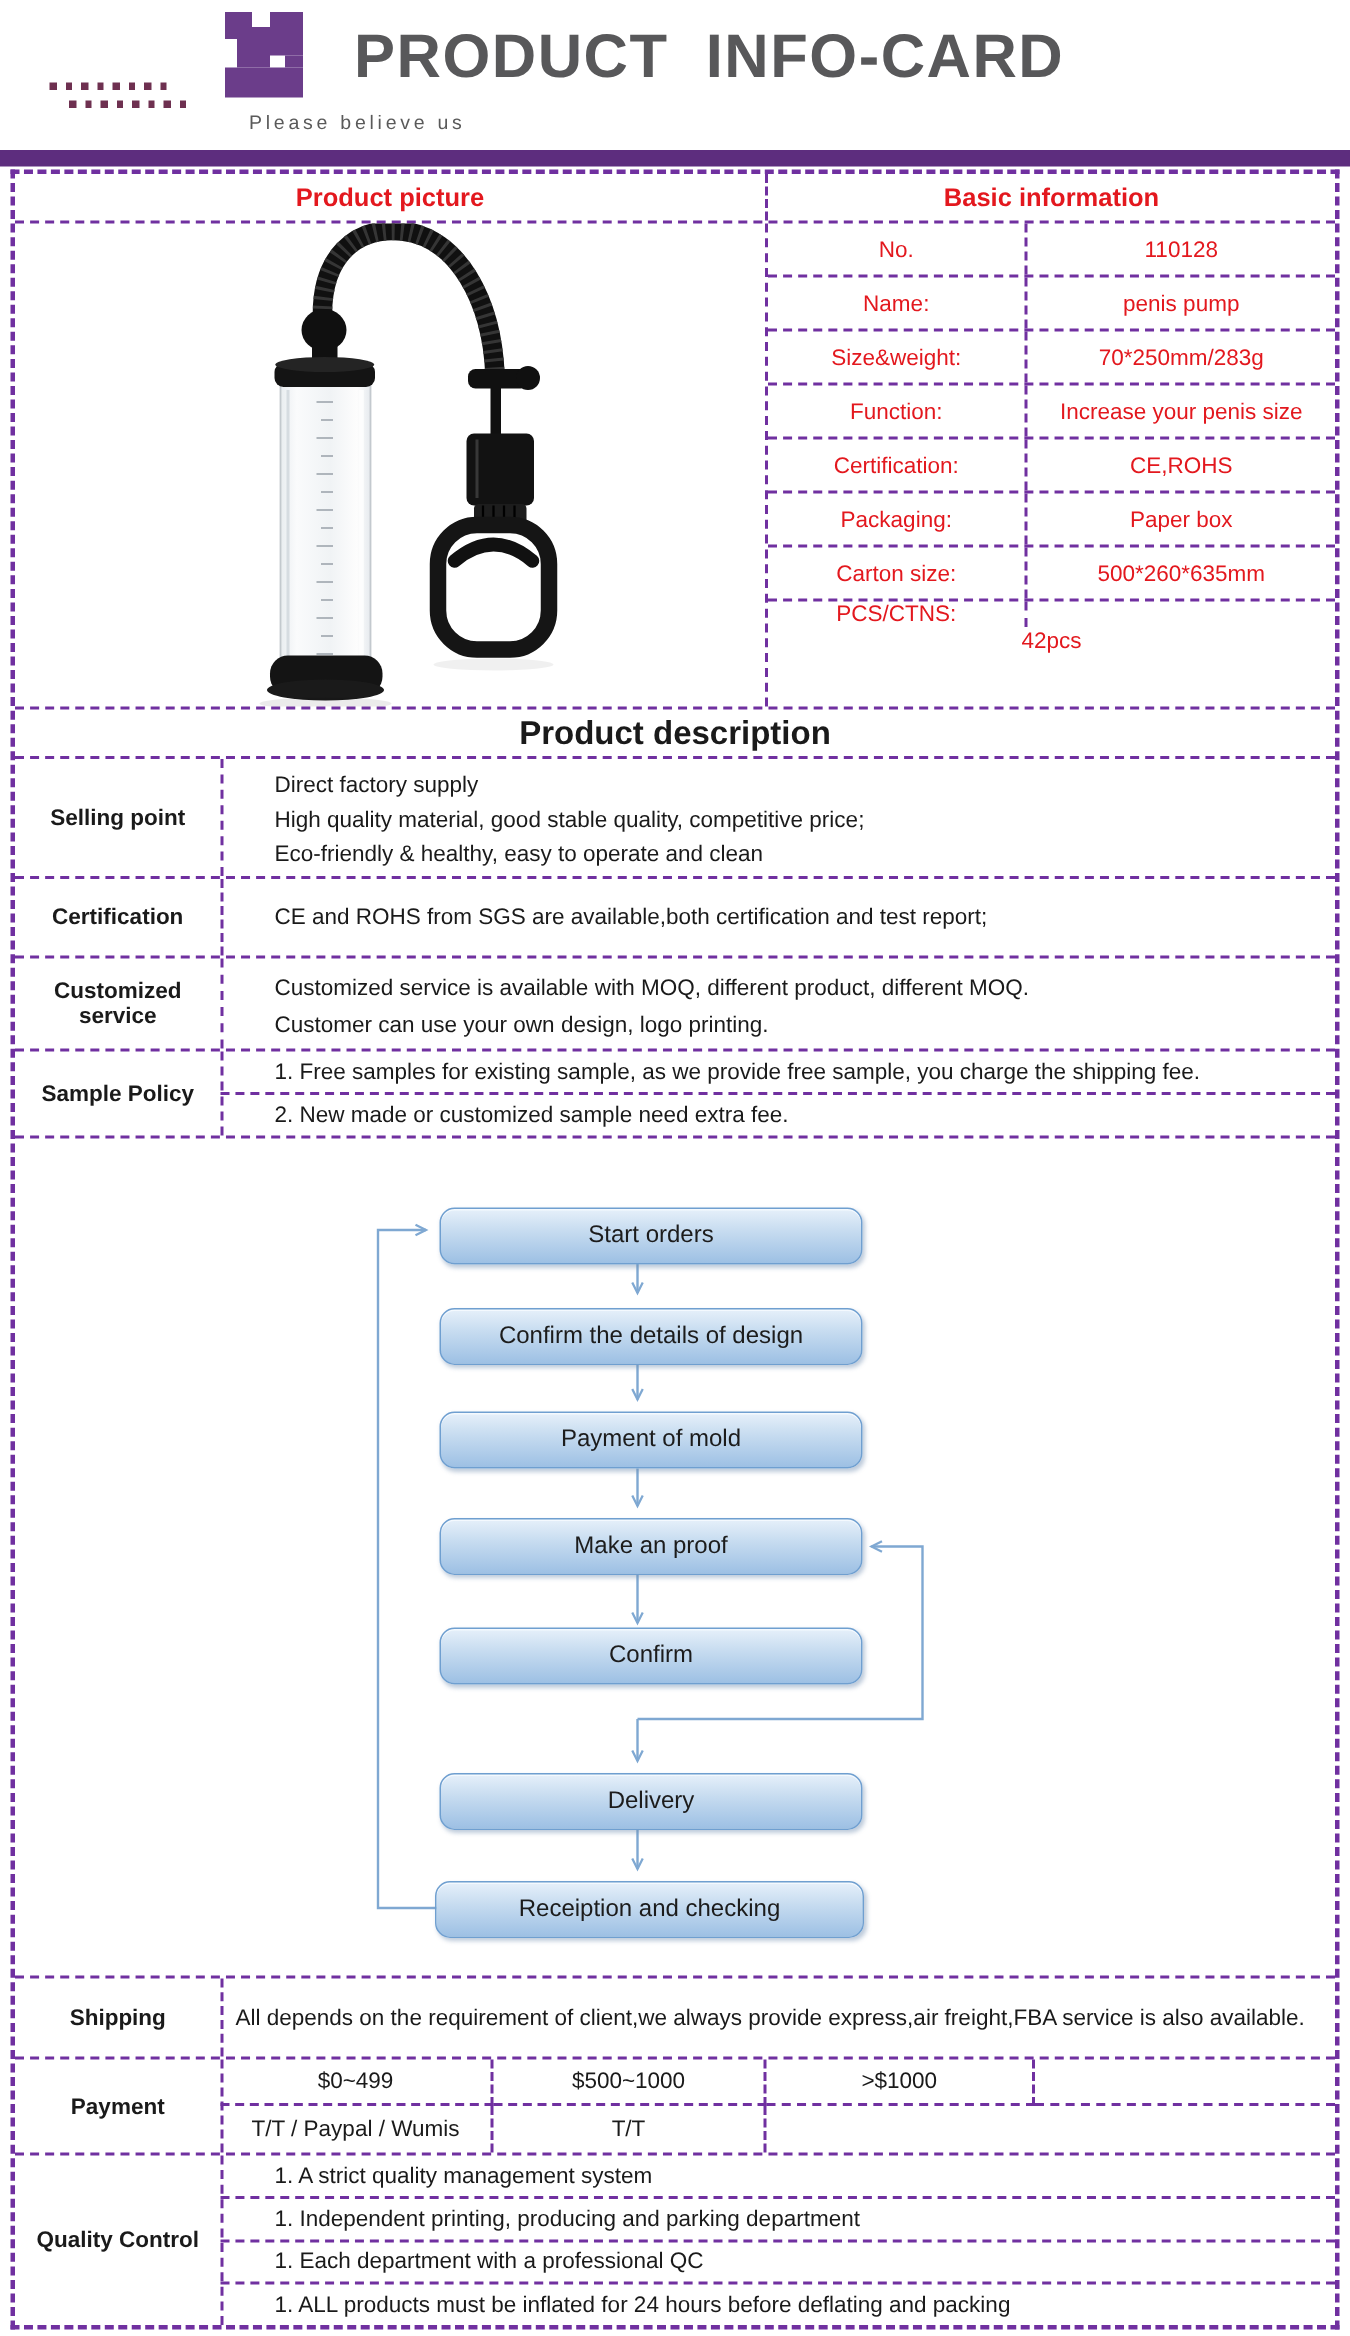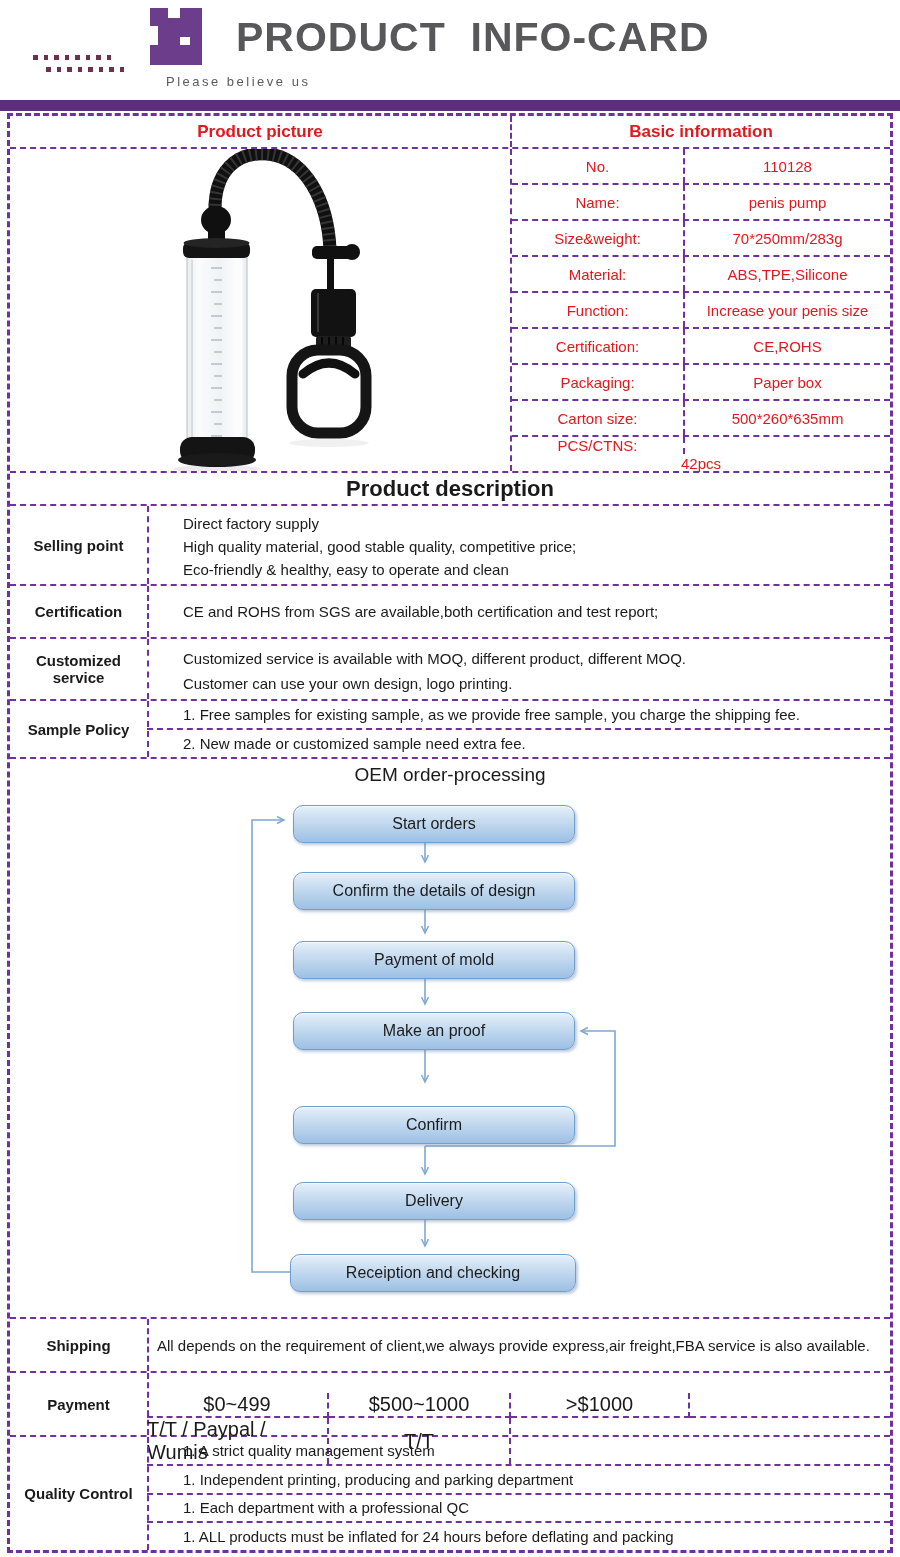--- a/index.html
+++ b/index.html
@@ -40,21 +40,21 @@
 
   
   .flow-box{position:absolute;left:283px;width:282px;height:38px;border-radius:10px;
             border:1.5px solid #6f9fd0;box-sizing:border-box;
             background:linear-gradient(180deg,#e6f0fa 0%,#c7dcf0 40%,#9dc0e4 100%);
             box-shadow:1.5px 2px 3px rgba(110,140,175,.45), inset 0 1px 0 #f4f9fe;
             display:flex;align-items:center;justify-content:center;font-size:16px;color:#1c1c1c;}
 
   
   .pay-grid{position:absolute;left:137px;right:0;top:0;bottom:0;display:grid;
-            grid-template-columns:182px 182px 179px 1fr;grid-template-rows:1fr 1fr;font-size:20px;margin-top:20px;}
+            grid-template-columns:182px 182px 179px 1fr;grid-template-rows:1fr 1fr;font-size:15px;}
   .pay-cell{display:flex;align-items:center;justify-content:center;box-sizing:border-box;}
   .pay-top{border-bottom:2px dashed #7030a0;}
   .pay-v{border-right:2px dashed #7030a0;}
 
   
   .q-body{position:absolute;left:137px;right:0;top:0;bottom:0;display:flex;flex-direction:column;font-size:15px;}
   .q-item{flex:1;display:flex;align-items:center;padding-left:36px;box-sizing:border-box;border-bottom:2px dashed #7030a0;}
   .q-item:last-child{border-bottom:none;}
 </style>
 </head>
@@ -181,24 +181,20 @@
         </div>
         <div class="bi-row">
           <div class="bi-label redtxt">Name:</div>
           <div class="bi-value redtxt">penis pump</div>
         </div>
         <div class="bi-row">
           <div class="bi-label redtxt">Size&amp;weight:</div>
           <div class="bi-value redtxt">70*250mm/283g</div>
         </div>
         <div class="bi-row">
-          <div class="bi-label redtxt">Material:</div>
-          <div class="bi-value redtxt">ABS,TPE,Silicone</div>
-        </div>
-        <div class="bi-row">
           <div class="bi-label redtxt">Function:</div>
           <div class="bi-value redtxt">Increase your penis  size</div>
         </div>
         <div class="bi-row">
           <div class="bi-label redtxt">Certification:</div>
           <div class="bi-value redtxt">CE,ROHS</div>
         </div>
         <div class="bi-row">
           <div class="bi-label redtxt">Packaging:</div>
           <div class="bi-value redtxt">Paper box</div>
@@ -240,21 +236,20 @@
 
     <div class="row" style="top:585px;height:58px;">
       <div class="d-label">Sample Policy</div>
       <div class="d-body" style="padding-left:0;">
         <div style="height:29px;border-bottom:2px dashed #7030a0;display:flex;align-items:center;padding-left:36px;box-sizing:border-box;">1.  Free samples for existing sample, as we provide free sample, you charge the shipping fee.</div>
         <div style="height:27px;display:flex;align-items:center;padding-left:36px;box-sizing:border-box;">2. New made or customized sample need extra fee.</div>
       </div>
     </div>
 
     <div class="row" style="top:643px;height:560px;">
-      <div style="position:absolute;top:5px;left:0;right:0;text-align:center;font-size:19px;">OEM order-processing</div>
 
       <svg width="880" height="558" viewBox="0 0 880 558" style="position:absolute;left:0;top:0;">
         <defs>
           <marker id="arw" markerWidth="12" markerHeight="12" refX="8" refY="4.5" orient="auto" markerUnits="userSpaceOnUse">
             <path d="M1,1 L8,4.5 L1,8" fill="none" stroke="#7fa8d2" stroke-width="1.5"></path>
           </marker>
         </defs>
         <g fill="none" stroke="#7fa8d2" stroke-width="1.6">
           <path d="M415,80 V103" marker-end="url(#arw)"></path>
           <path d="M415,151 V174" marker-end="url(#arw)"></path>
@@ -264,21 +259,21 @@
           <path d="M415,387 V415" marker-end="url(#arw)"></path>
           <path d="M415,461 V487" marker-end="url(#arw)"></path>
           <path d="M281,513 H242 V61 H274" marker-end="url(#arw)"></path>
         </g>
       </svg>
 
       <div class="flow-box" style="top:46px;">Start orders</div>
       <div class="flow-box" style="top:113px;">Confirm the details of design</div>
       <div class="flow-box" style="top:182px;">Payment of mold</div>
       <div class="flow-box" style="top:253px;">Make an proof</div>
-      <div class="flow-box" style="top:347px;text-align:right;">Confirm</div>
+      <div class="flow-box" style="top:326px;text-align:right;">Confirm</div>
       <div class="flow-box" style="top:423px;">Delivery</div>
       <div class="flow-box" style="top:495px;left:280px;width:286px;">Receiption and checking</div>
     </div>
 
     <div class="row" style="top:1203px;height:54px;">
       <div class="d-label">Shipping</div>
       <div class="d-body" style="display:flex;align-items:center;padding-left:10px;">All depends on the requirement of client,we always provide express,air freight,FBA service is also available.</div>
     </div>
 
     <div class="row" style="top:1257px;height:64px;">

